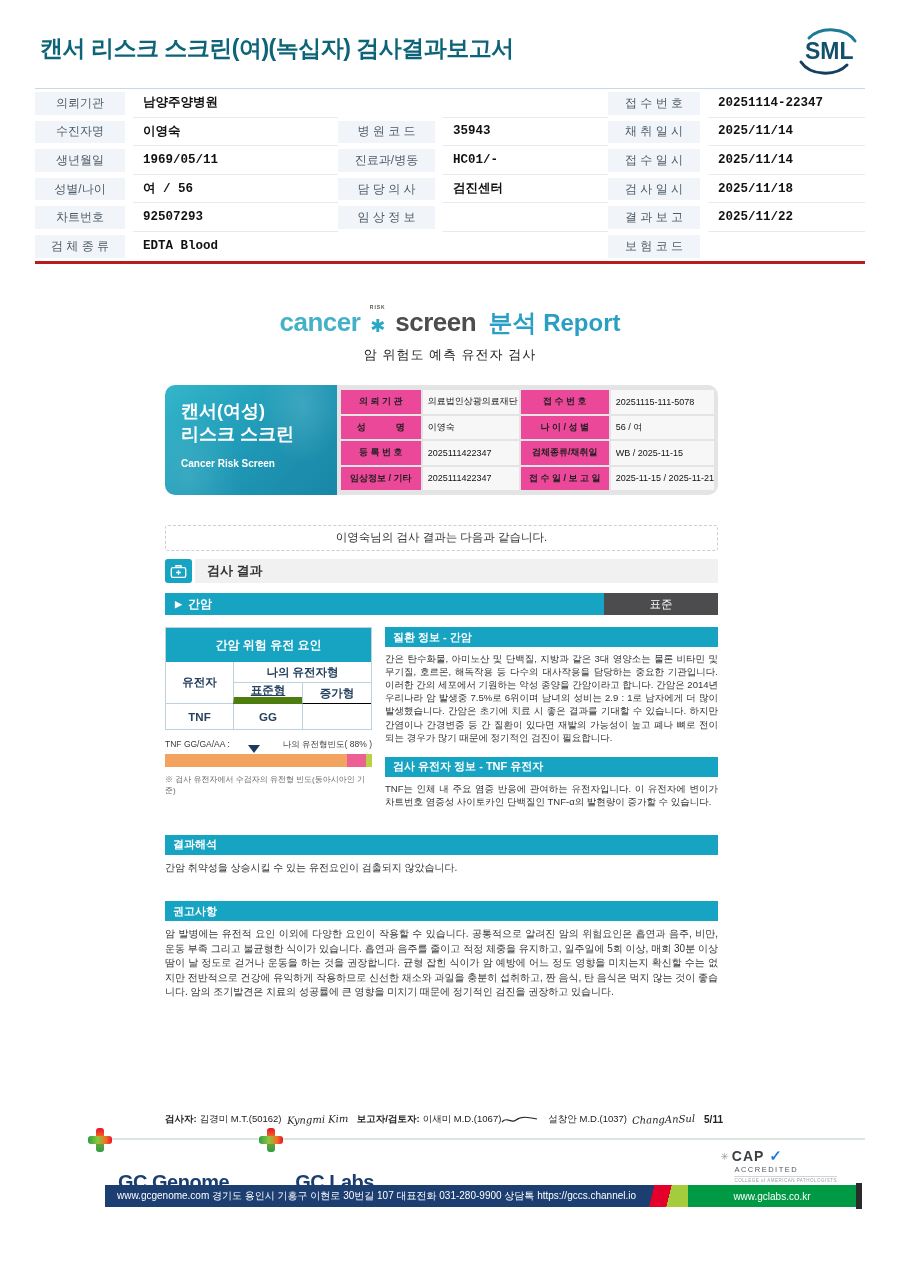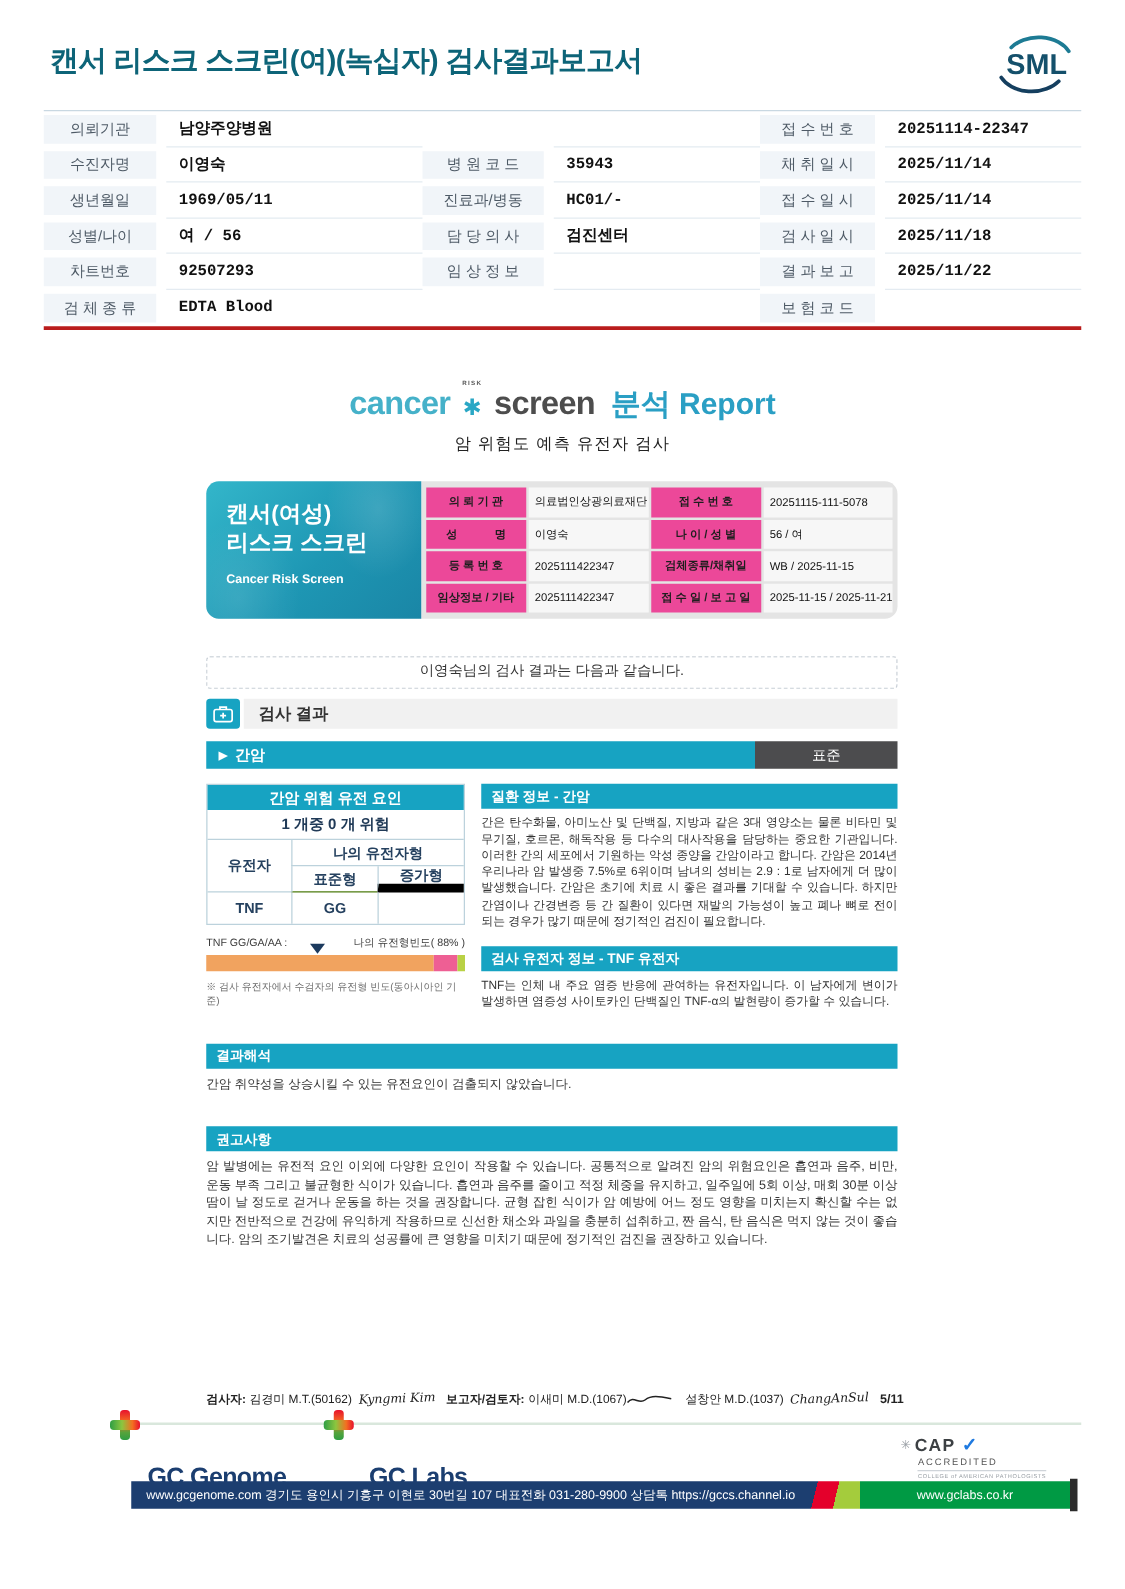--- a/index.html
+++ b/index.html
@@ -77,31 +77,31 @@
   .cb-badge { width:114px; background:#4c4c4e; color:#fff; display:flex; align-items:center;
               justify-content:center; font-size:11.5px; }
 
   
   .result-row { margin-top:12px; display:flex; justify-content:space-between; align-items:flex-start; }
   .left-col { width:207px; }
   .right-col { width:333px; }
 
   
   .risk-table { border:1px solid #bcd2dc; }
-  .rt-header { height:20px; background:#17a3c2; color:#fff; font-size:12px; font-weight:bold;
+  .rt-header { height:34px; background:#17a3c2; color:#fff; font-size:12px; font-weight:bold;
                display:flex; align-items:center; justify-content:center; }
   .rt-count { height:24px; border-bottom:1px solid #bcd2dc; display:flex; align-items:center;
               justify-content:center; font-size:12px; font-weight:bold; color:#203a57; }
   .rt-grid { display:grid; grid-template-columns:67px 69px 69px; grid-template-rows:21px 21px 25px; }
   .rt-grid > div { display:flex; align-items:center; justify-content:center; font-size:11.5px;
                    font-weight:bold; color:#25415f; }
   .rt-gene-h { grid-area:1 / 1 / 3 / 2; border-bottom:1px solid #bcd2dc; }
   .rt-my     { grid-area:1 / 2 / 2 / 4; border-left:1px solid #bcd2dc; border-bottom:1px solid #bcd2dc; }
-  .rt-std-h  { grid-area:2 / 2 / 3 / 3; border-left:1px solid #bcd2dc; border-bottom:1px solid #4d7c0f; }
-  .rt-inc-h  { grid-area:2 / 3 / 3 / 4; border-left:1px solid #bcd2dc; border-bottom:7px solid #000000; }
+  .rt-std-h  { grid-area:2 / 2 / 3 / 3; border-left:1px solid #bcd2dc; border-bottom:7px solid #4d7c0f;text-decoration:underline; }
+  .rt-inc-h  { grid-area:2 / 3 / 3 / 4; border-left:1px solid #bcd2dc; border-bottom:1px solid #000000; }
   .rt-gene   { grid-area:3 / 1 / 4 / 2; color:#222; }
   .rt-gg     { grid-area:3 / 2 / 4 / 3; border-left:1px solid #bcd2dc; color:#1b5e8c; }
   .rt-empty  { grid-area:3 / 3 / 4 / 4; border-left:1px solid #bcd2dc; }
 
   .freq { margin-top:9px; }
   .freq-labels { display:flex; justify-content:space-between; font-size:8.5px; color:#3a3a3a;
                  margin-bottom:3px; }
   .freq-bar { position:relative; display:flex; height:13px; }
   .seg-orange { width:88%; background:#f1a35f; }
   .seg-pink   { width:9%;  background:#ee5f94; }
@@ -286,21 +286,20 @@
         <span>간암</span>
       </div>
       <div class="cb-badge">표준</div>
     </div>
 
     <div class="result-row">
 
       <div class="left-col">
         <div class="risk-table">
           <div class="rt-header">간암 위험 유전 요인</div>
-          <div class="rt-count">1 개중 0 개  위험</div>
           <div class="rt-grid">
             <div class="rt-gene-h">유전자</div>
             <div class="rt-my">나의 유전자형</div>
             <div class="rt-std-h">표준형</div>
             <div class="rt-inc-h">증가형</div>
             <div class="rt-gene">TNF</div>
             <div class="rt-gg">GG</div>
             <div class="rt-empty"></div>
           </div>
         </div>
@@ -316,21 +315,21 @@
             <div class="seg-green"></div>
           </div>
           <div class="freq-note">※ 검사 유전자에서 수검자의 유전형 빈도(동아시아인 기준)</div>
         </div>
       </div>
 
       <div class="right-col">
         <div class="info-bar">질환 정보 - 간암</div>
         <div class="info-body">간은 탄수화물, 아미노산 및 단백질, 지방과 같은 3대 영양소는 물론 비타민 및 무기질, 호르몬, 해독작용 등 다수의 대사작용을 담당하는 중요한 기관입니다. 이러한 간의 세포에서 기원하는 악성 종양을 간암이라고 합니다. 간암은 2014년 우리나라 암 발생중 7.5%로 6위이며 남녀의 성비는 2.9 : 1로 남자에게 더 많이 발생했습니다. 간암은 초기에 치료 시 좋은 결과를 기대할 수 있습니다. 하지만 간염이나 간경변증 등 간 질환이 있다면 재발의 가능성이 높고 폐나 뼈로 전이되는 경우가 많기 때문에 정기적인 검진이 필요합니다.</div>
         <div class="info-bar">검사 유전자 정보 - TNF 유전자</div>
-        <div class="info-body">TNF는 인체 내 주요 염증 반응에 관여하는 유전자입니다. 이 남자에게 변이가 발생하면 염증성 사이토카인 단백질인 TNF-α의 발현량이 증가할 수 있습니다.</div>
+        <div class="info-body">TNF는 인체 내 주요 염증 반응에 관여하는 유전자입니다. 이 유전자에 변이가 차트번호 염증성 사이토카인 단백질인 TNF-α의 발현량이 증가할 수 있습니다.</div>
       </div>
     </div>
 
     <div class="wide-bar">결과해석</div>
     <div class="wide-body">간암 취약성을 상승시킬 수 있는 유전요인이 검출되지 않았습니다.</div>
 
     <div class="wide-bar reco-bar">권고사항</div>
     <div class="wide-body">암 발병에는 유전적 요인 이외에 다양한 요인이 작용할 수 있습니다. 공통적으로 알려진 암의 위험요인은 흡연과 음주, 비만, 운동 부족 그리고 불균형한 식이가 있습니다. 흡연과 음주를 줄이고 적정 체중을 유지하고, 일주일에 5회 이상, 매회 30분 이상 땀이 날 정도로 걷거나 운동을 하는 것을 권장합니다. 균형 잡힌 식이가 암 예방에 어느 정도 영향을 미치는지 확신할 수는 없지만 전반적으로 건강에 유익하게 작용하므로 신선한 채소와 과일을 충분히 섭취하고, 짠 음식, 탄 음식은 먹지 않는 것이 좋습니다. 암의 조기발견은 치료의 성공률에 큰 영향을 미치기 때문에 정기적인 검진을 권장하고 있습니다.</div>
   </div>
 

